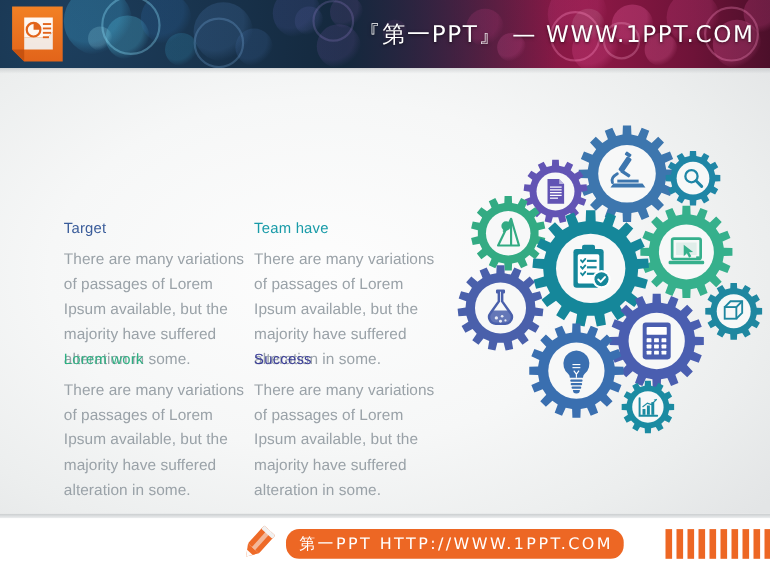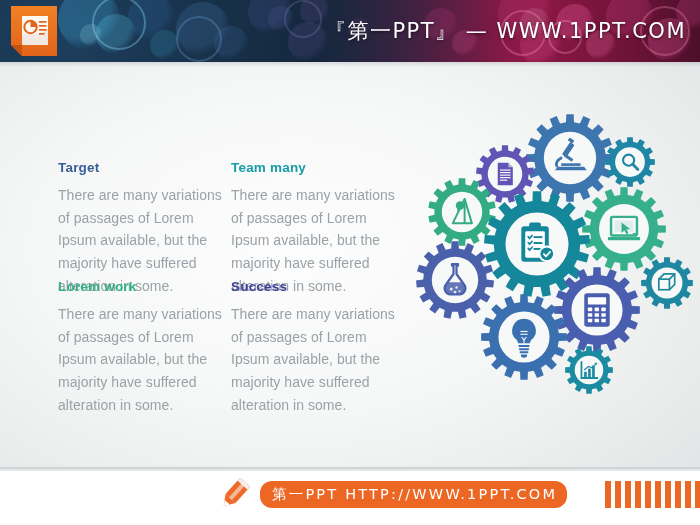--- a/index.html
+++ b/index.html
@@ -48,22 +48,23 @@
       radial-gradient(ellipse 520px 330px at 42% 46%, #fdfdfd 0%, #f6f7f7 48%, #eceeee 78%, #e3e5e6 100%);
   }
   .body:after{
     content:""; position:absolute; left:0; top:0; width:700px; height:5px;
     background:linear-gradient(180deg, rgba(140,145,150,.28), rgba(140,145,150,0));
   }
 
   
   .tblock { position: absolute; width: 168px; }
   .tblock .ttl {
-    font-size: 13.5px; font-weight: bold; letter-spacing: .2px;
+    font-size: 13.5px; font-weight: normal; letter-spacing: .2px;
     margin-bottom: 9px;
+    margin-top: 40px;
   }
   .tblock .bdy {
     font-size: 14px; line-height: 1.62; color: #9aa2a8; letter-spacing: .05px;
   }
   #blk0 { left: 58px; top: 160px; }
   #blk1 { left: 231px; top: 160px; }
   #blk2 { left: 58px; top: 279px; }
   #blk3 { left: 231px; top: 279px; }
 
   
@@ -147,21 +148,21 @@
     </svg>
   </div>
 
   <div class="body"></div>
 
   <div class="tblock" id="blk0">
     <div class="ttl" style="color: rgb(58, 92, 154);">Target</div>
     <div class="bdy">There are many variations of passages of Lorem Ipsum available, but the majority have suffered alteration in some.</div>
   </div>
   <div class="tblock" id="blk1">
-    <div class="ttl" style="color: rgb(25, 155, 168);">Team many</div>
+    <div class="ttl" style="color: rgb(25, 155, 168);">Team have</div>
     <div class="bdy">There are many variations of passages of Lorem Ipsum available, but the majority have suffered alteration in some.</div>
   </div>
   <div class="tblock" id="blk2">
     <div class="ttl" style="color: rgb(47, 177, 131);">Lorem work</div>
     <div class="bdy">There are many variations of passages of Lorem Ipsum available, but the majority have suffered alteration in some.</div>
   </div>
   <div class="tblock" id="blk3">
     <div class="ttl" style="color: rgb(60, 63, 153);">Success</div>
     <div class="bdy">There are many variations of passages of Lorem Ipsum available, but the majority have suffered alteration in some.</div>
   </div>

